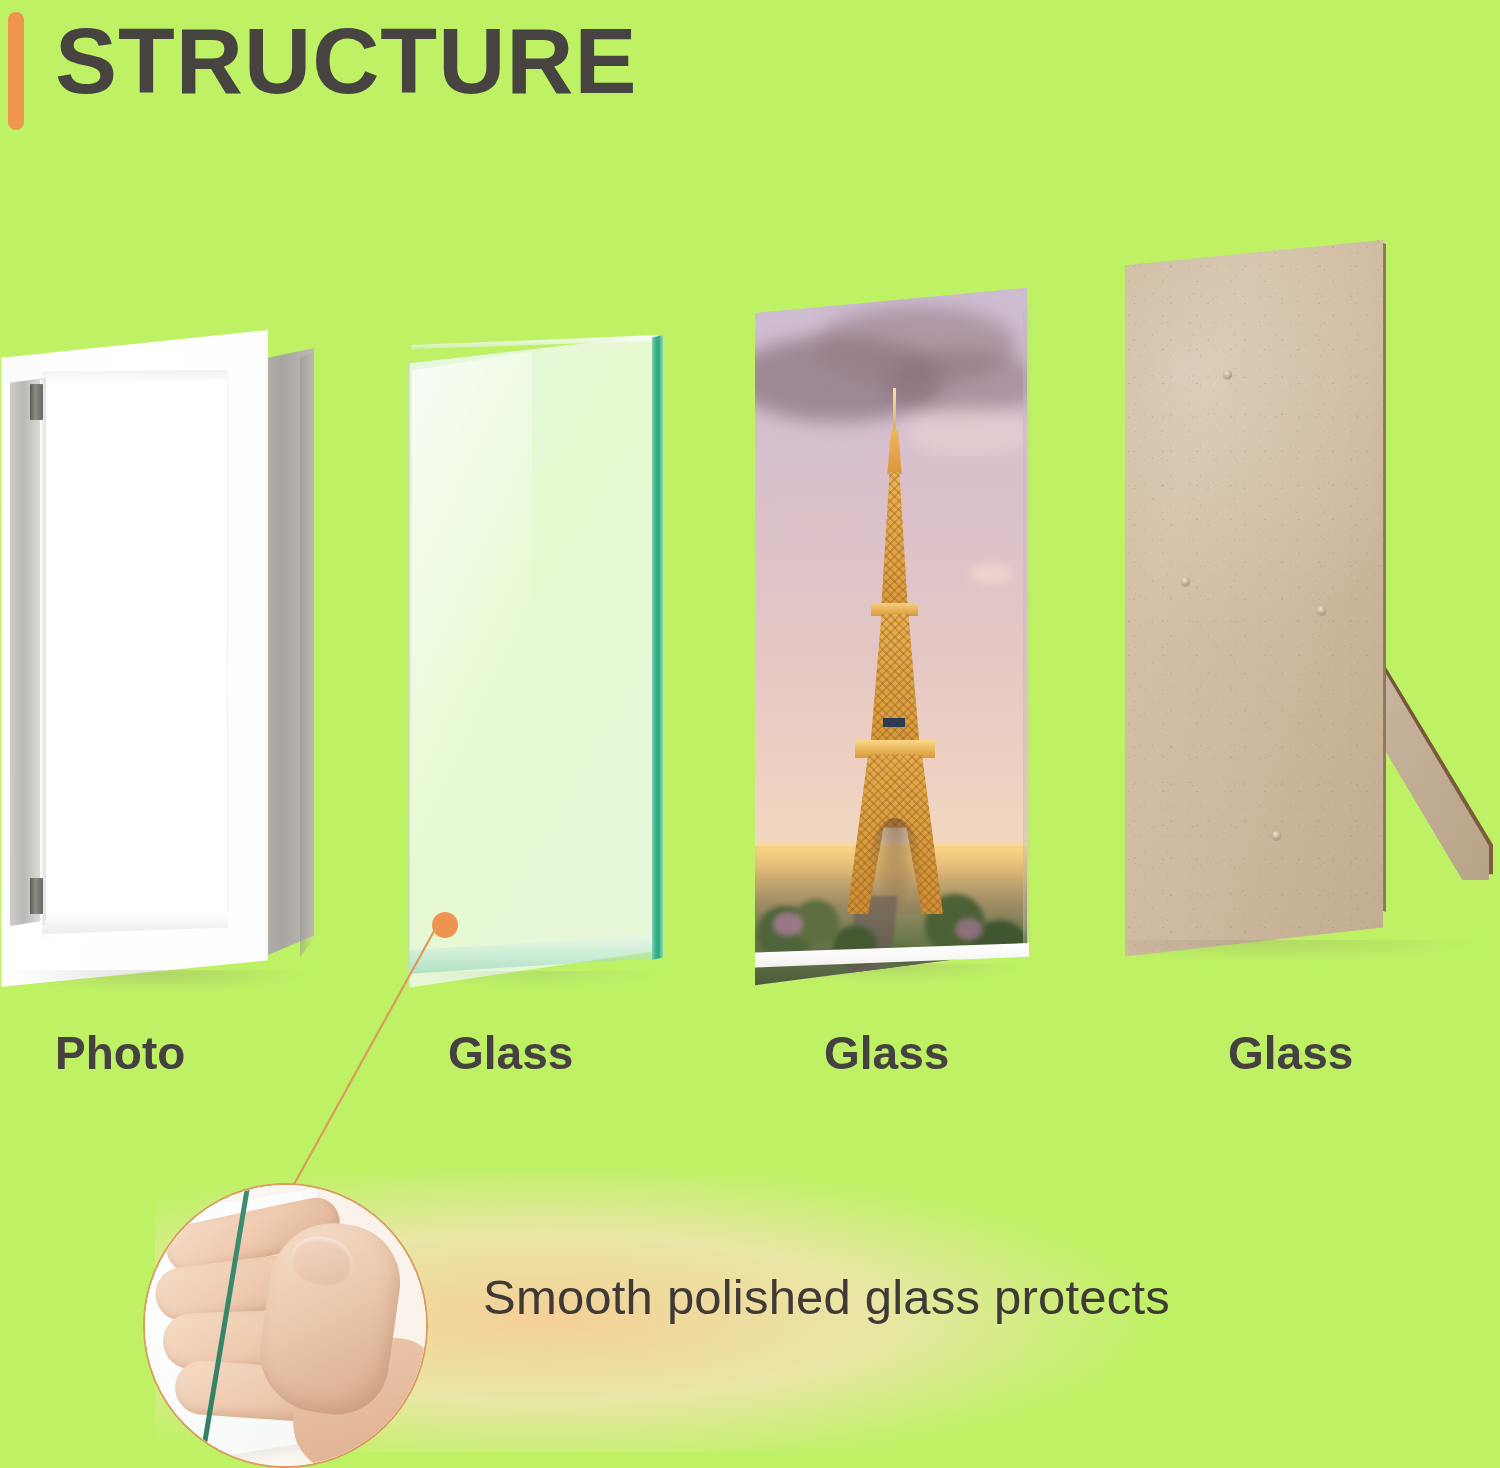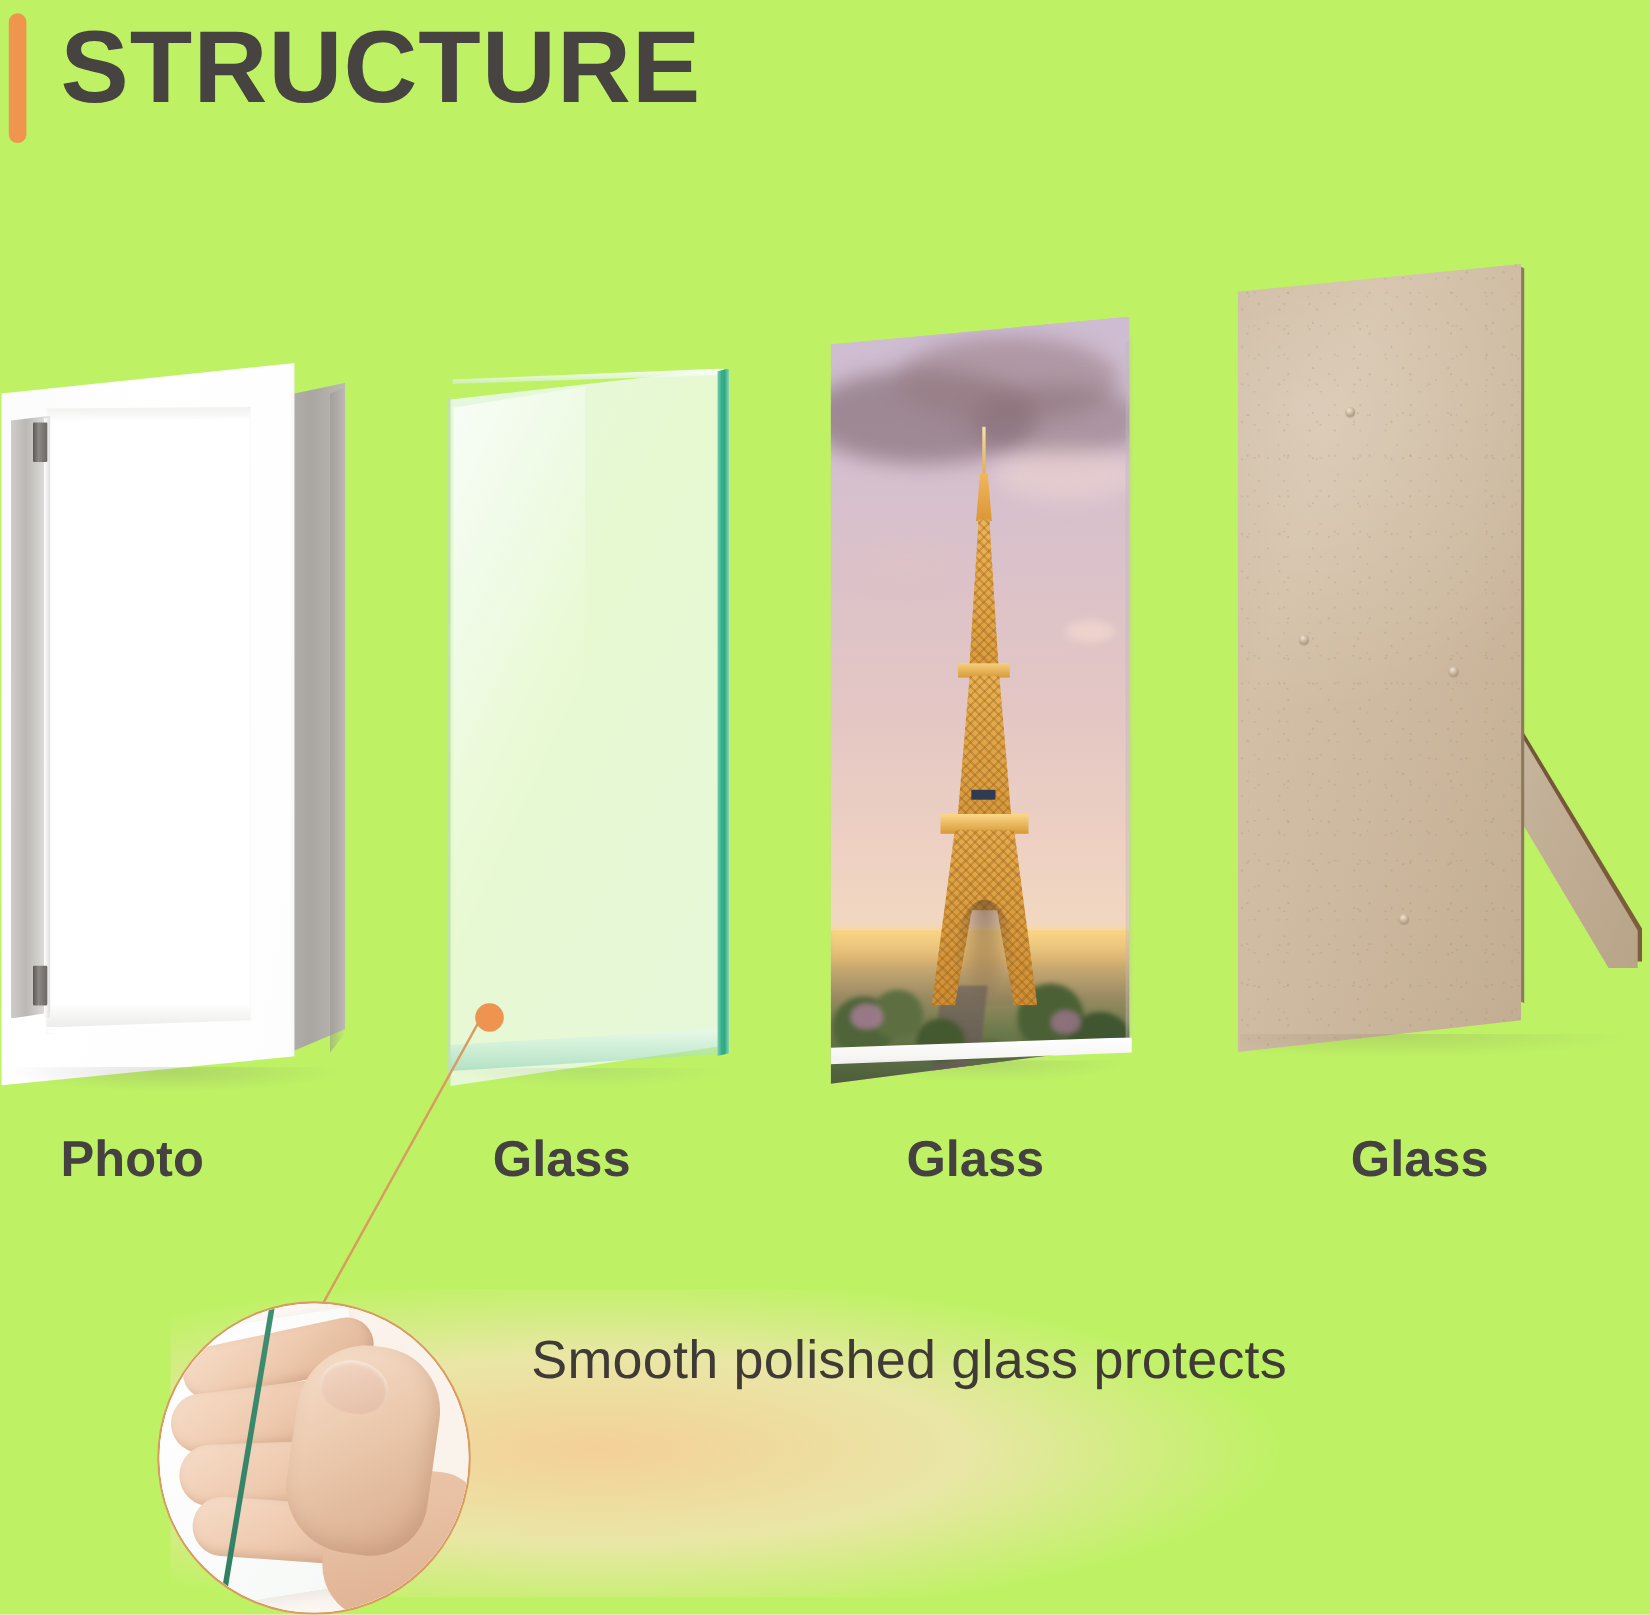--- a/index.html
+++ b/index.html
@@ -572,21 +572,21 @@
   #callout-palm {
     position: absolute;
     left: 150px; top: 150px; width: 140px; height: 140px;
     background: linear-gradient(160deg, #eec9ad, #dcae8e);
     border-radius: 54px 40px 60px 50px;
     transform: rotate(6deg);
   }
   #callout-text {
     position: absolute;
     left: 483px;
-    top: 1206px;
+    top: 1266px;
     width: 880px;
     font-size: 49px;
     line-height: 1.30;
     color: #3F3A35;
     letter-spacing: 0.2px;
   }
 </style>
 </head>
 <body>
 

